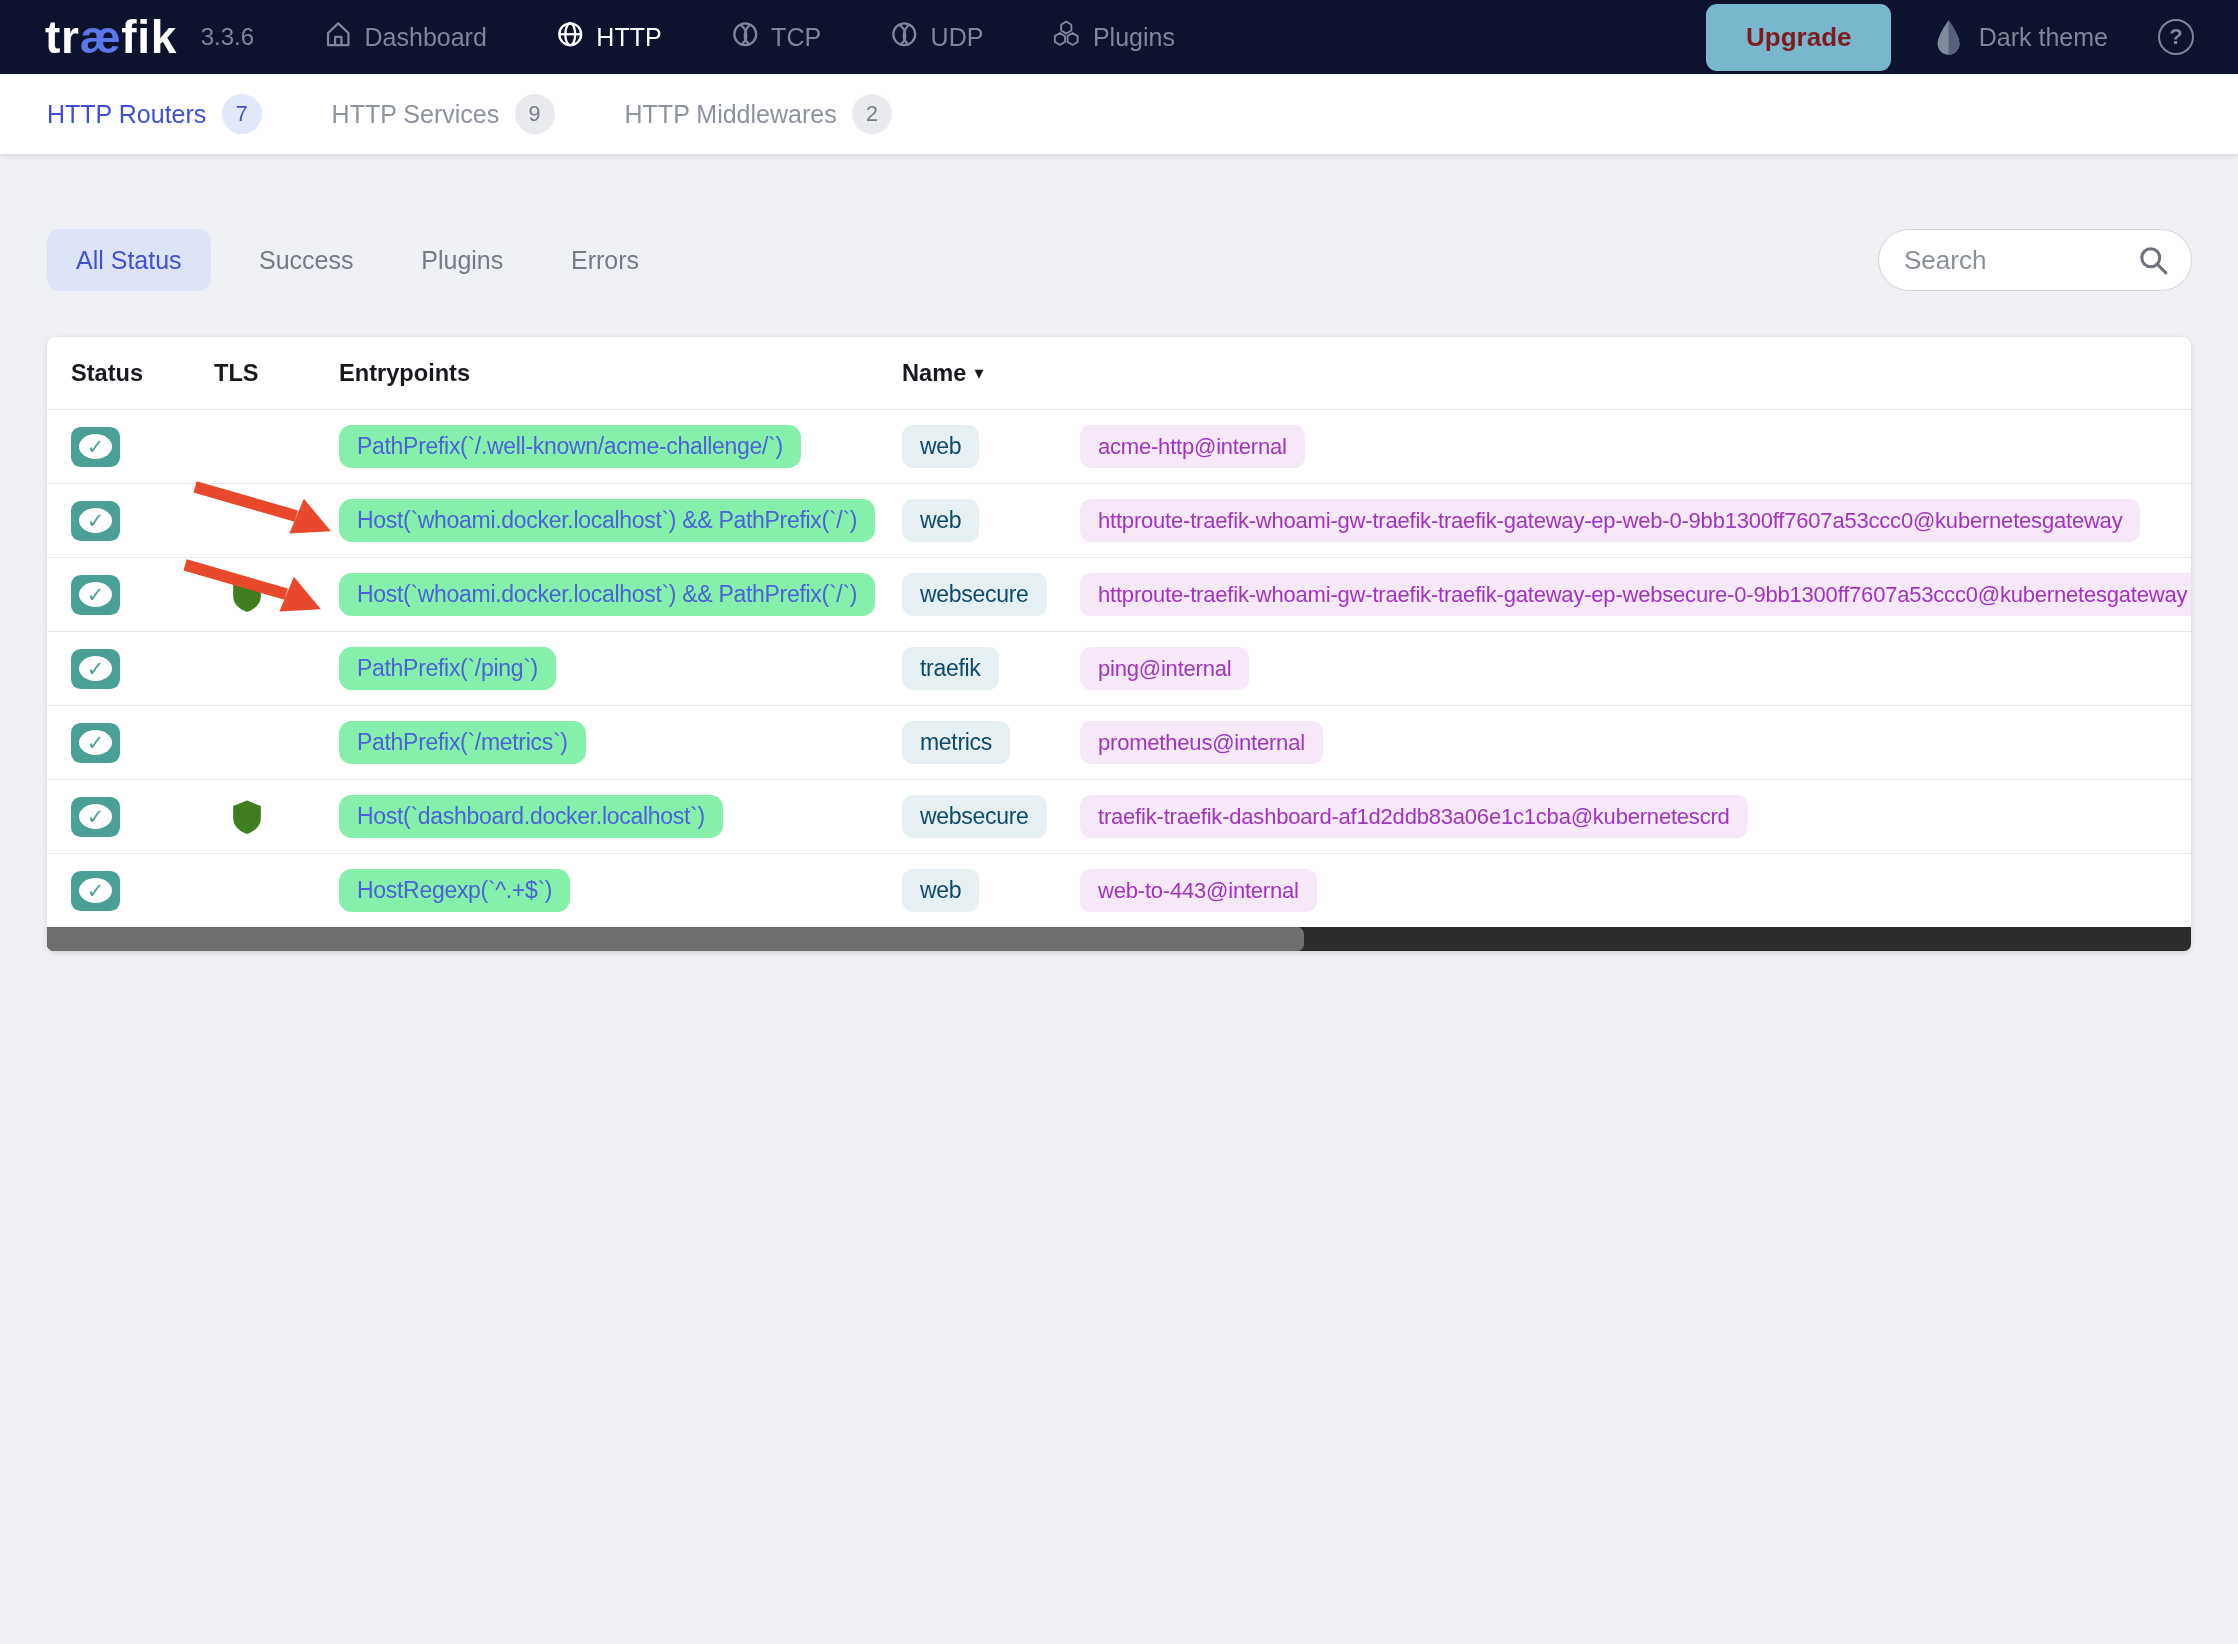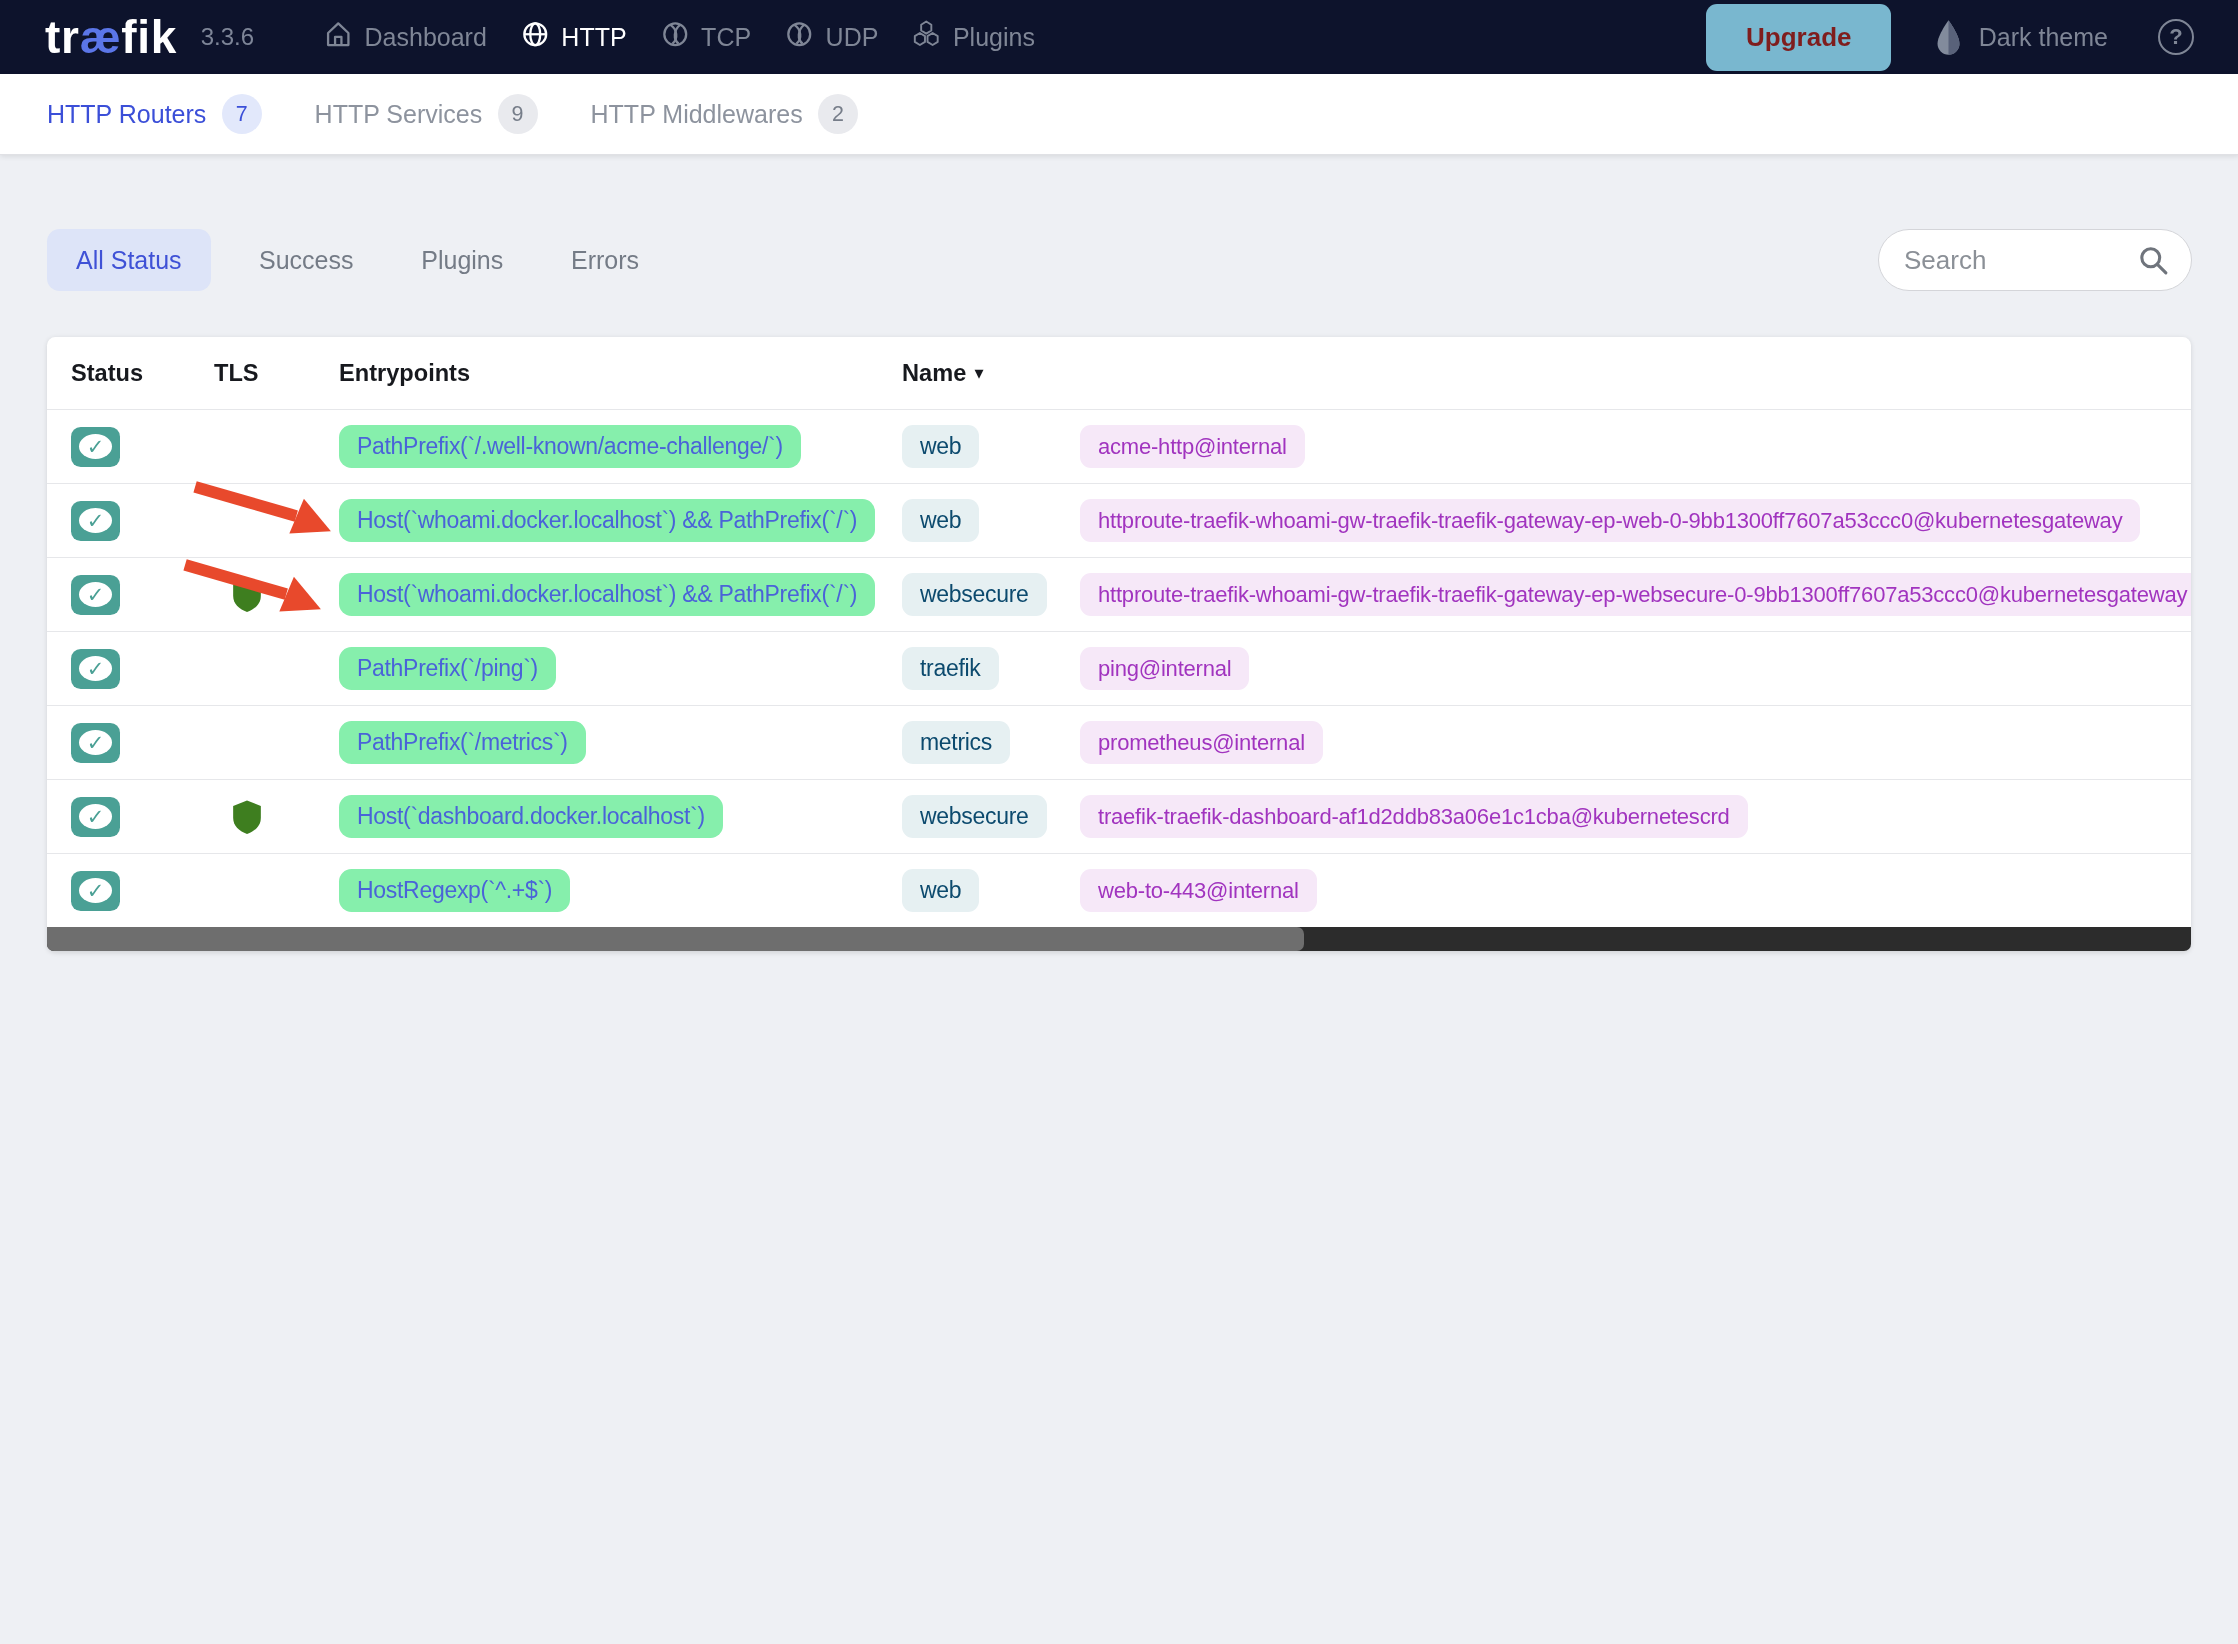--- a/index.html
+++ b/index.html
@@ -8,21 +8,21 @@
   .page { position: relative; width: 2239px; height: 1645px; overflow: hidden; }
 
   
   .header {
     height: 74px; background: #0d132c; display: flex; align-items: center;
     padding: 0 45px; color: #fff;
   }
   .logo { font-size: 46px; font-weight: 600; color: #ffffff; letter-spacing: 0.7px; }
   .logo .ae { color: #5b76e8; }
   .version { font-size: 24px; color: #7e8698; margin-left: 23.6px; font-weight: 400; }
-  .nav { display: flex; align-items: center; gap: 33px; margin-left: 69px; }
+  .nav { display: flex; align-items: center; gap: 68px; margin-left: 69px; }
   .nav-item { display: flex; align-items: center; gap: 11px; color: #7f8696; font-size: 25px; cursor: pointer; }
   .nav-item svg { width: 30.5px; height: 30.5px; stroke: #7f8696; }
   .nav-item.active { color: #ffffff; }
   .nav-item.active svg { stroke: #ffffff; }
   .header-right { margin-left: auto; display: flex; align-items: center; }
   .upgrade-btn {
     background: #79b7cf; color: #7f1d1d; font-size: 26px; font-weight: 700;
     border: none; border-radius: 11px; padding: 18px 40px; cursor: pointer;
     font-family: inherit;
   }
@@ -31,21 +31,21 @@
   .theme-label { color: #7f8696; font-size: 25px; }
   .help-btn {
     width: 36px; height: 36px; border-radius: 50%; border: 2.8px solid #7f8696;
     color: #7f8696; font-size: 22px; font-weight: 700; display: flex; align-items: center;
     justify-content: center; margin-left: 50px; cursor: pointer; background: transparent;
   }
 
   
   .tabsbar {
     height: 81px; background: #ffffff; display: flex; align-items: center;
-    padding: 0 47px; gap: 53px; border-bottom: 0.7px solid #e0e1e5;
+    padding: 0 47px; gap: 70px; border-bottom: 0.7px solid #e0e1e5;
     box-shadow: 0 2.1px 5.6px rgba(0,0,0,0.10); position: relative; z-index: 2;
   }
   .tab { display: flex; align-items: center; gap: 15.3px; cursor: pointer; }
   .tab-label { font-size: 25px; color: #8d939e; font-weight: 500; }
   .tab.active .tab-label { color: #3b4fd8; }
   .tab-badge {
     min-width: 40px; height: 40px; border-radius: 21px; padding: 0 12.5px;
     display: flex; align-items: center; justify-content: center;
     background: #e9eaee; color: #767d89; font-size: 21.5px;
   }

